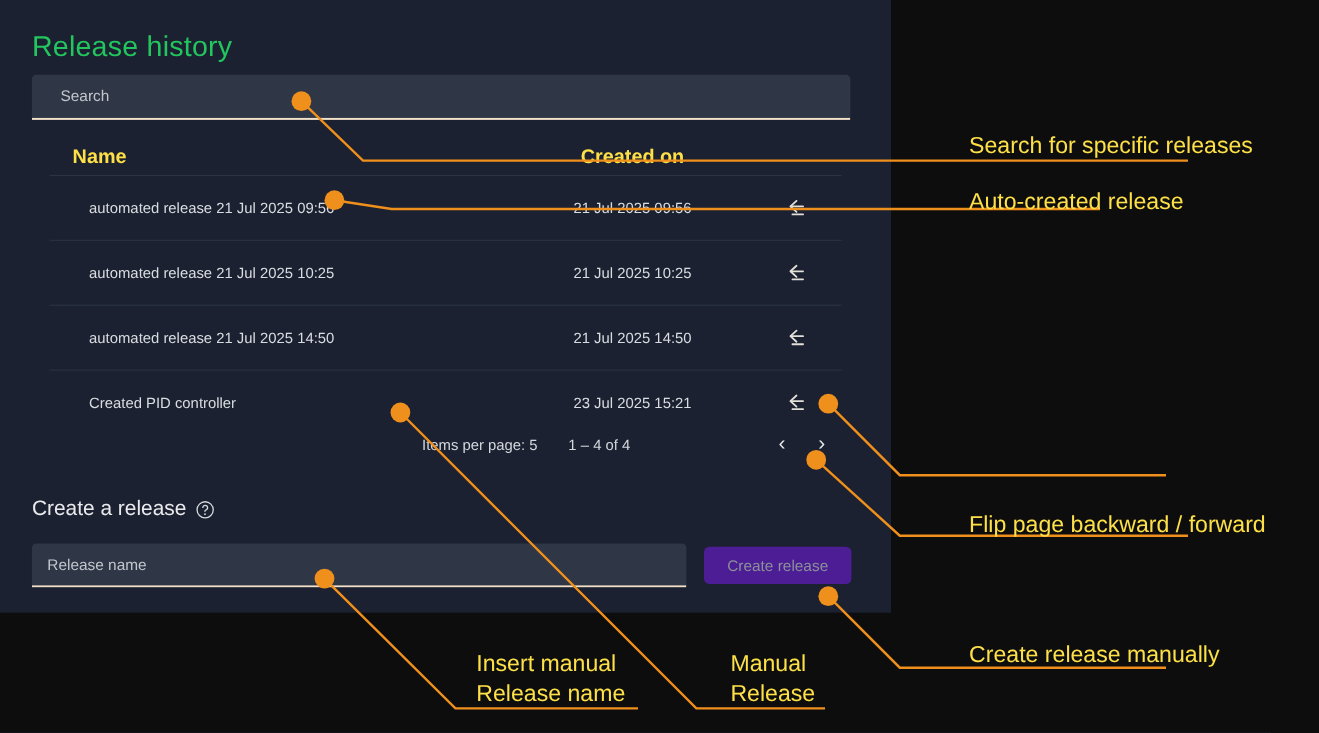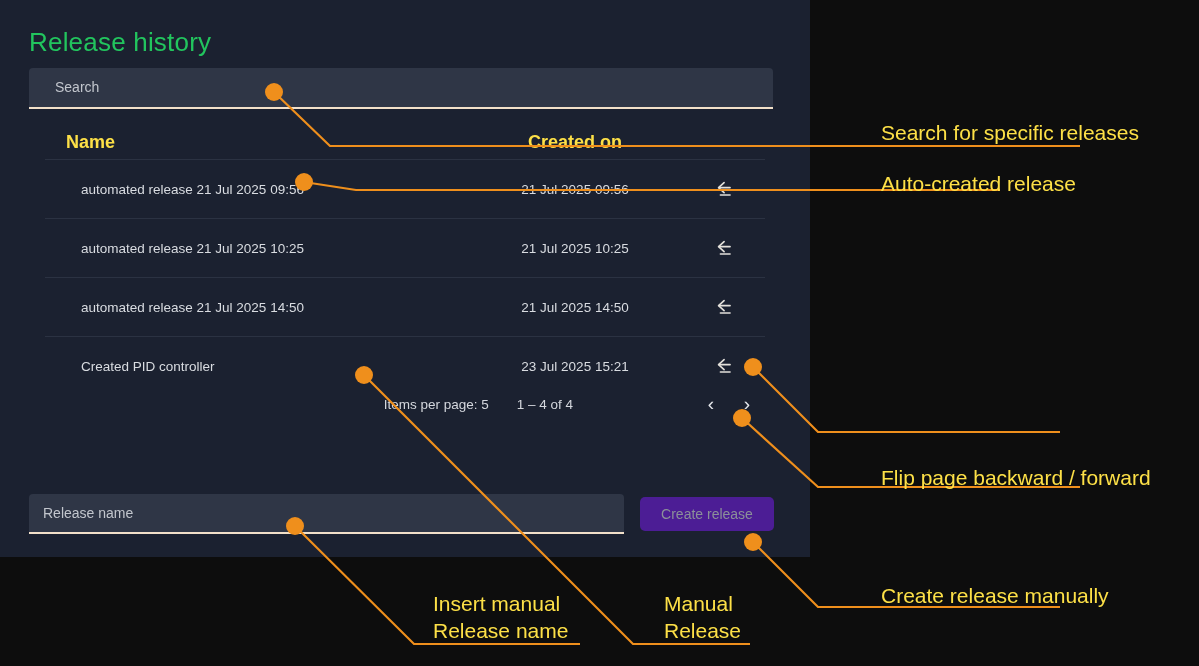--- a/index.html
+++ b/index.html
@@ -172,20 +172,28 @@
       </div>
     </div>
 
     <div class="paginator">
       <span class="ipp">Items per page: 5</span>
       <span class="range">1 – 4 of 4</span>
       <button class="pgbtn">‹</button>
       <button class="pgbtn">›</button>
     </div>
 
+    <div class="create-title">
+      <span>Create a release</span>
+      <svg class="help-icon" width="19" height="19" viewBox="0 0 24 24">
+        <circle cx="12" cy="12" r="9.3" fill="none" stroke="#d8dade" stroke-width="1.5"></circle>
+        <path d="M9.4 9.2a2.7 2.7 0 1 1 3.2 3c-.7.25-.85.8-.85 1.5" fill="none" stroke="#d8dade" stroke-width="1.5" stroke-linecap="round"></path>
+        <circle cx="11.8" cy="17" r="1.05" fill="#d8dade"></circle>
+      </svg>
+    </div>
 
     <div class="name-field">
       <span class="ph">Release name</span>
     </div>
 
     <button class="create-btn">Create release</button>
   </div>
 
   <svg id="anno" viewBox="0 0 1199 666">
     <g fill="none" stroke="#ef8f1c" stroke-width="2.2" stroke-linejoin="miter">

